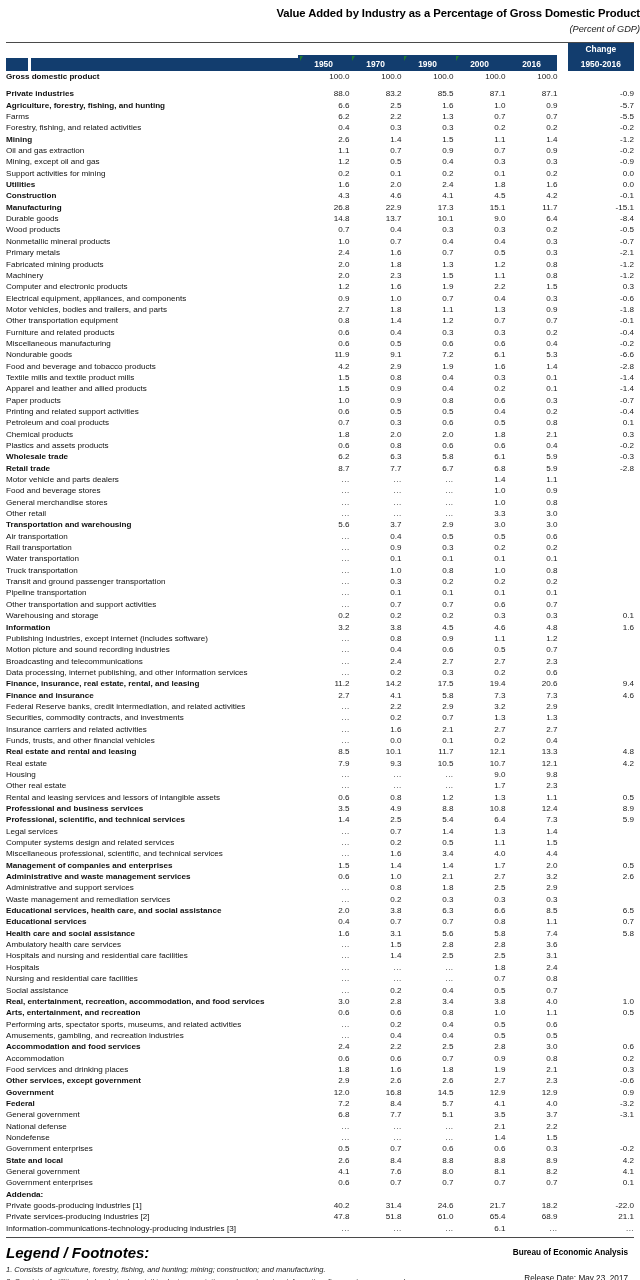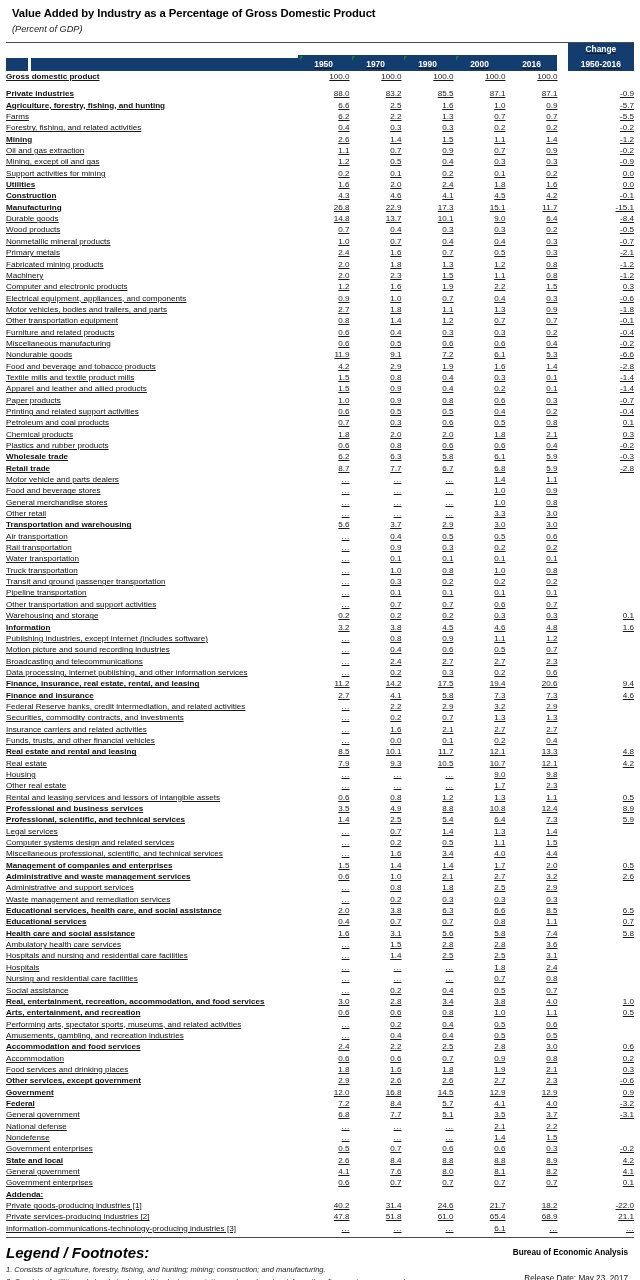--- a/index.html
+++ b/index.html
@@ -12,21 +12,21 @@
     overflow: hidden;
   }
   #page {
     position: relative;
     width: 640px;
     height: 1280px;
     background: #ffffff;
   }
 
   
-  .title-block { padding-top: 7px; text-align: left; padding-left: 12px; }
+  .title-block { padding-top: 7px; text-align: right; padding-left: 12px; }
   .doc-title {
     font-size: 11.3px;
     font-weight: bold;
     letter-spacing: -0.1px;
     color: #000;
     line-height: 13px;
   }
   .doc-subtitle {
     font-size: 9.2px;
     font-weight: normal;
@@ -41,21 +41,20 @@
     height: 0;
   }
 
   
   table.vtable {
     border-collapse: collapse;
     width: 628px;
     margin: 0 6px;
     table-layout: fixed;
     font-size: 8.1px;
-    text-decoration: underline;
   }
   table.vtable td, table.vtable th { padding: 0; vertical-align: bottom; }
 
   
   col.c-label  { width: 286px; }
   col.c-yr     { width: 51px; }
   col.c-gap    { width: 10px; }
   col.c-chg    { width: 65px; }
 
   
@@ -551,21 +550,21 @@
           <td class="lbl i3">Chemical products</td>
           <td class="num">1.8</td>
           <td class="num">2.0</td>
           <td class="num">2.0</td>
           <td class="num">1.8</td>
           <td class="num">2.1</td>
           <td class="gapcol"></td>
           <td class="chg">0.3</td>
         </tr>
         <tr class="drow">
-          <td class="lbl i3">Plastics and rubber products</td>
+          <td class="lbl i3">Plastics and assets products</td>
           <td class="num">0.6</td>
           <td class="num">0.8</td>
           <td class="num">0.6</td>
           <td class="num">0.6</td>
           <td class="num">0.4</td>
           <td class="gapcol"></td>
           <td class="chg">-0.2</td>
         </tr>
         <tr class="drow">
           <td class="lbl i1 b">Wholesale trade</td>

